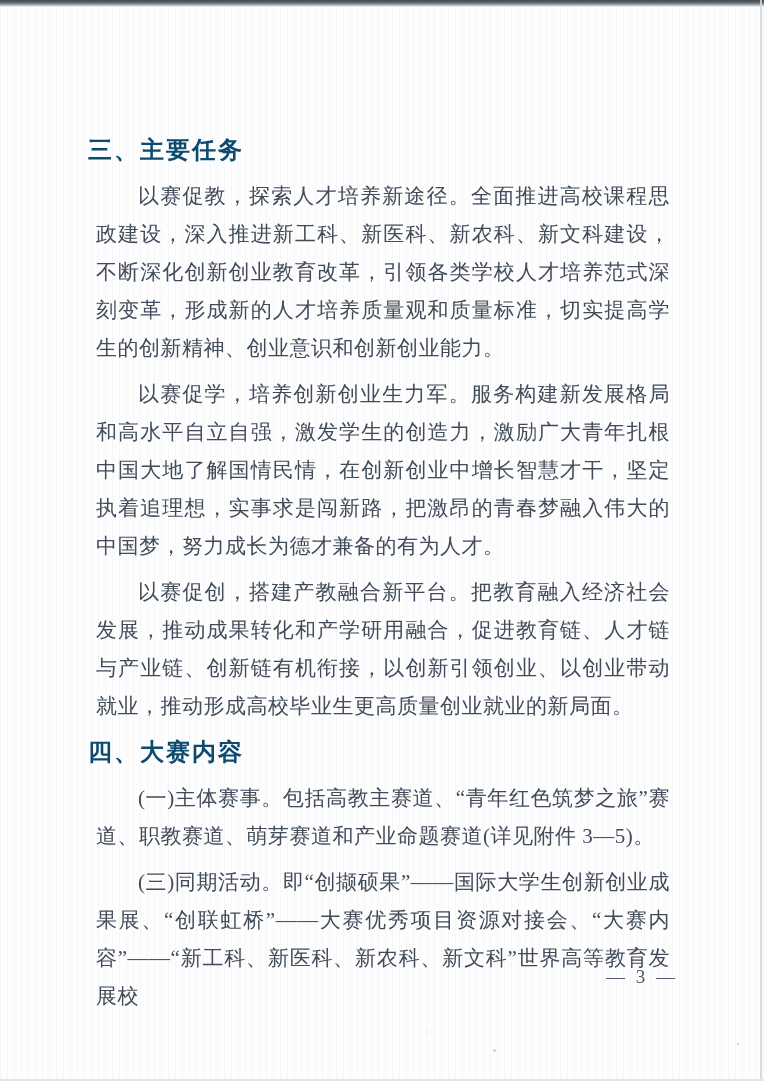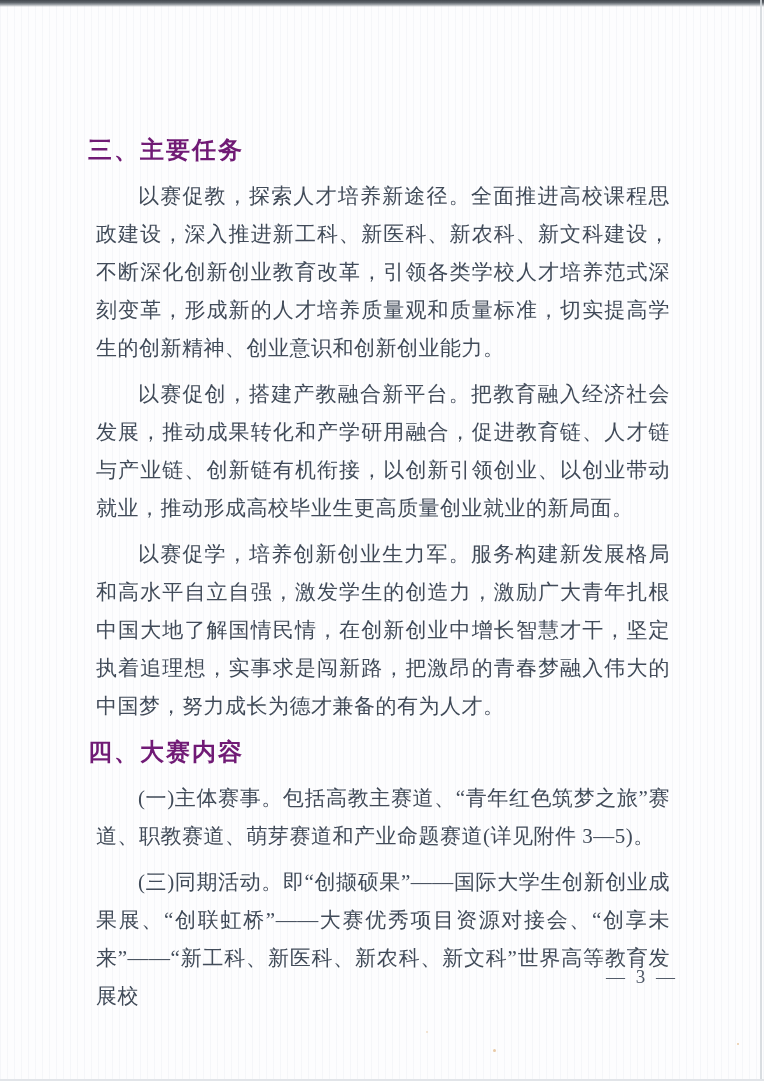--- a/index.html
+++ b/index.html
@@ -69,21 +69,21 @@
     text-justify: inter-character;
     letter-spacing: 0.5px;
     z-index: 2;
   }
   .hd {
     margin: 0;
     font-family: "Liberation Sans", sans-serif;
     font-weight: bold;
     font-size: 24px;
     line-height: 38px;
-    color: #701a75;
+    color: #0c4a6e;
     letter-spacing: 2px;
     text-align: left;
   }
   .para {
     margin: 8px;
     text-indent: 2em;
   }
   .pageno {
     position: absolute;
     top: 962px;
@@ -119,28 +119,28 @@
   <div class="speck s1"></div>
   <div class="speck s2"></div>
   <div class="speck s3"></div>
 
   <div class="content">
 
     <div class="hd">三、主要任务</div>
 
     <p class="para">以赛促教，探索人才培养新途径。全面推进高校课程思政建设，深入推进新工科、新医科、新农科、新文科建设，不断深化创新创业教育改革，引领各类学校人才培养范式深刻变革，形成新的人才培养质量观和质量标准，切实提高学生的创新精神、创业意识和创新创业能力。</p>
 
+    <p class="para">以赛促学，培养创新创业生力军。服务构建新发展格局和高水平自立自强，激发学生的创造力，激励广大青年扎根中国大地了解国情民情，在创新创业中增长智慧才干，坚定执着追理想，实事求是闯新路，把激昂的青春梦融入伟大的中国梦，努力成长为德才兼备的有为人才。</p>
+
     <p class="para">以赛促创，搭建产教融合新平台。把教育融入经济社会发展，推动成果转化和产学研用融合，促进教育链、人才链与产业链、创新链有机衔接，以创新引领创业、以创业带动就业，推动形成高校毕业生更高质量创业就业的新局面。</p>
-
-    <p class="para">以赛促学，培养创新创业生力军。服务构建新发展格局和高水平自立自强，激发学生的创造力，激励广大青年扎根中国大地了解国情民情，在创新创业中增长智慧才干，坚定执着追理想，实事求是闯新路，把激昂的青春梦融入伟大的中国梦，努力成长为德才兼备的有为人才。</p>
 
     <div class="hd">四、大赛内容</div>
 
     <p class="para">(一)主体赛事。包括高教主赛道、“青年红色筑梦之旅”赛道、职教赛道、萌芽赛道和产业命题赛道(详见附件 3—5)。</p>
 
 
-    <p class="para">(三)同期活动。即“创撷硕果”——国际大学生创新创业成果展、“创联虹桥”——大赛优秀项目资源对接会、“创享未来”——“新工科、新医科、新农科、新文科”世界高等教育发展校</p>
+    <p class="para">(三)同期活动。即“创撷硕果”——国际大学生创新创业成果展、“创联虹桥”——大赛优秀项目资源对接会、“大赛内容”——“新工科、新医科、新农科、新文科”世界高等教育发展校</p>
 
   </div>
 
   <div class="pageno">— 3 —</div>
 
 </div>
 
 </body></html>

